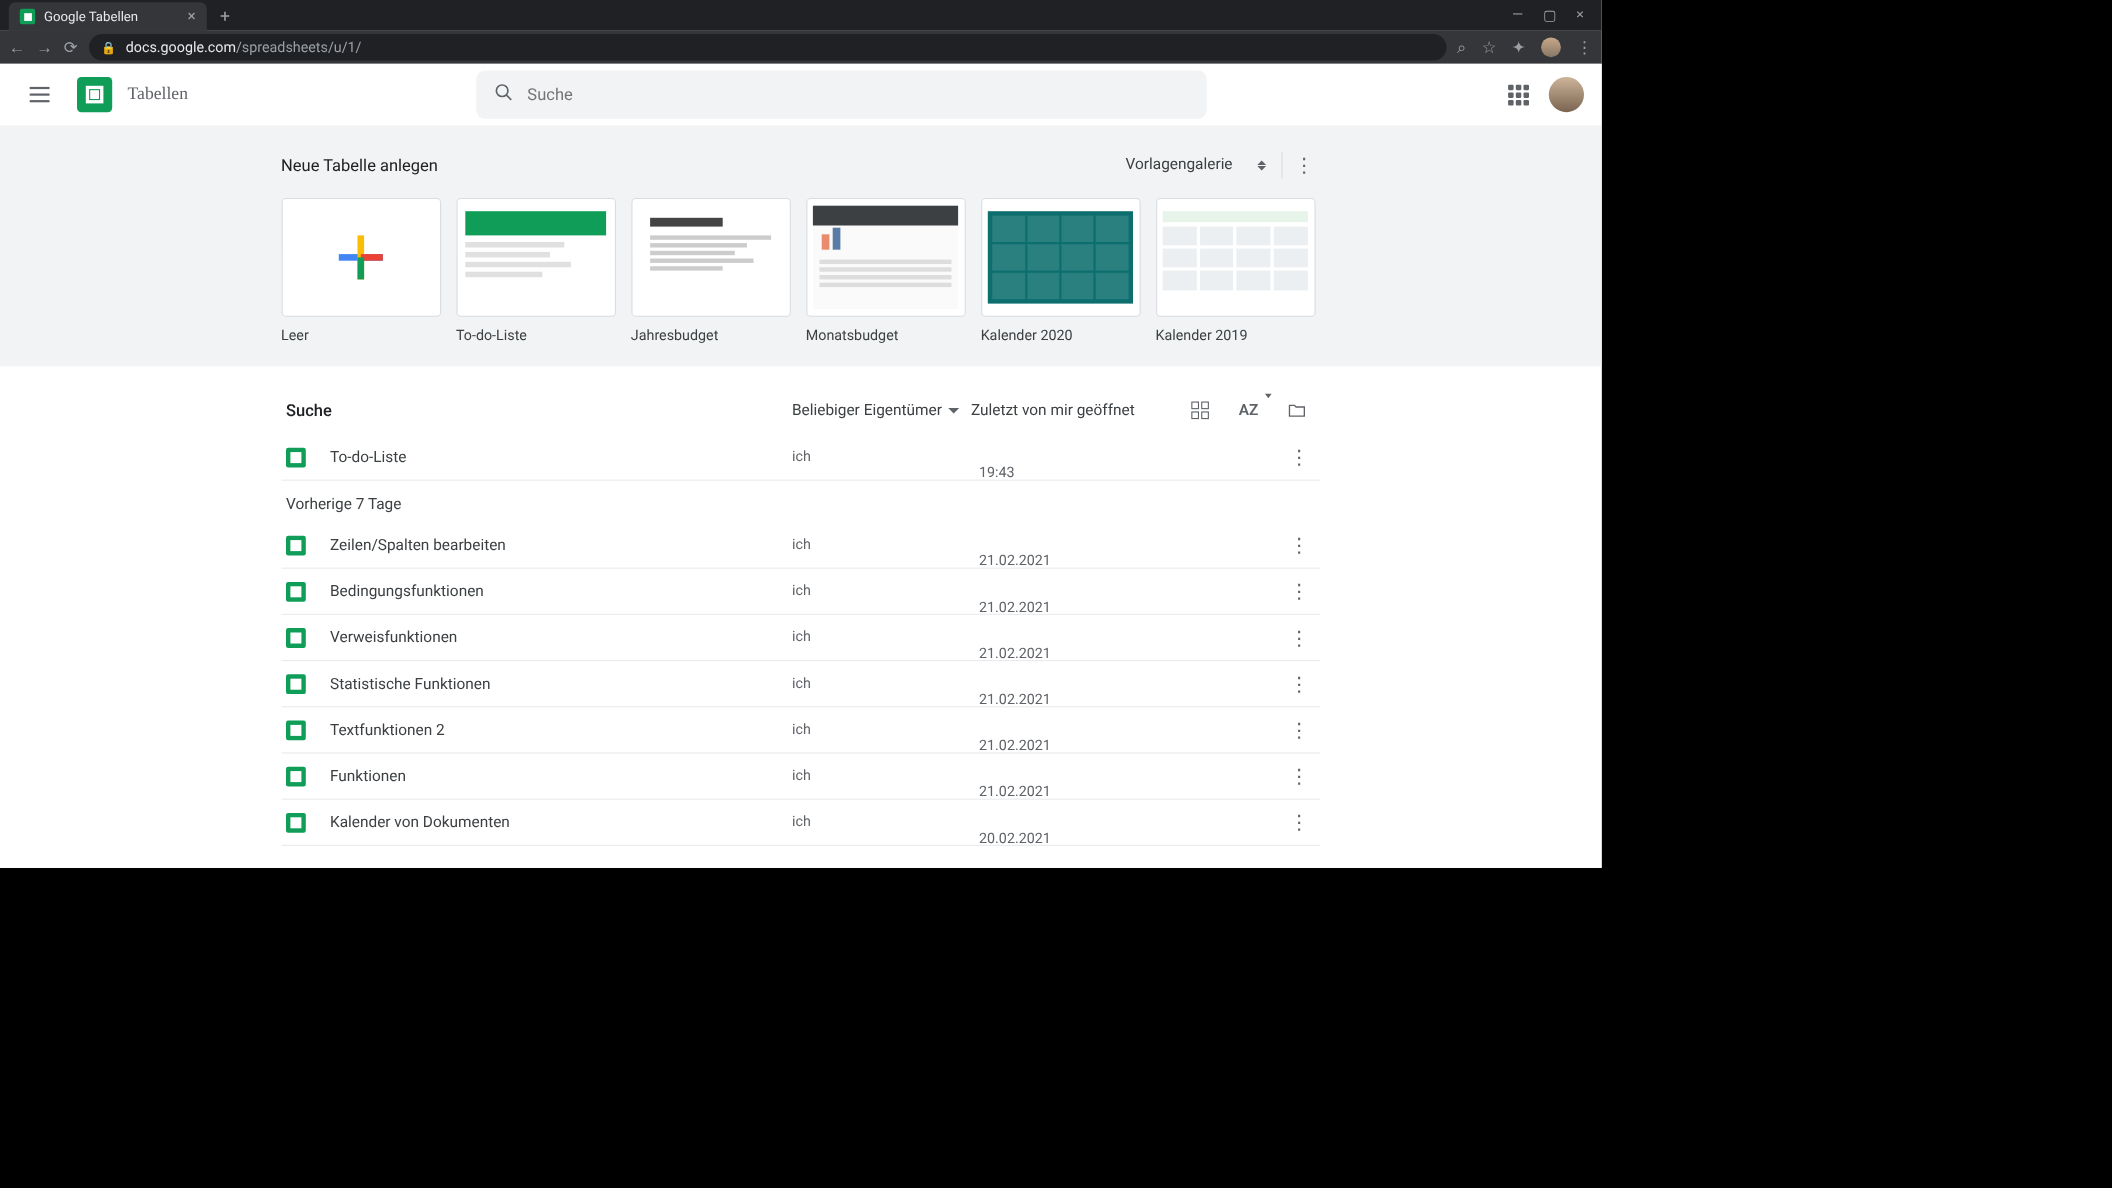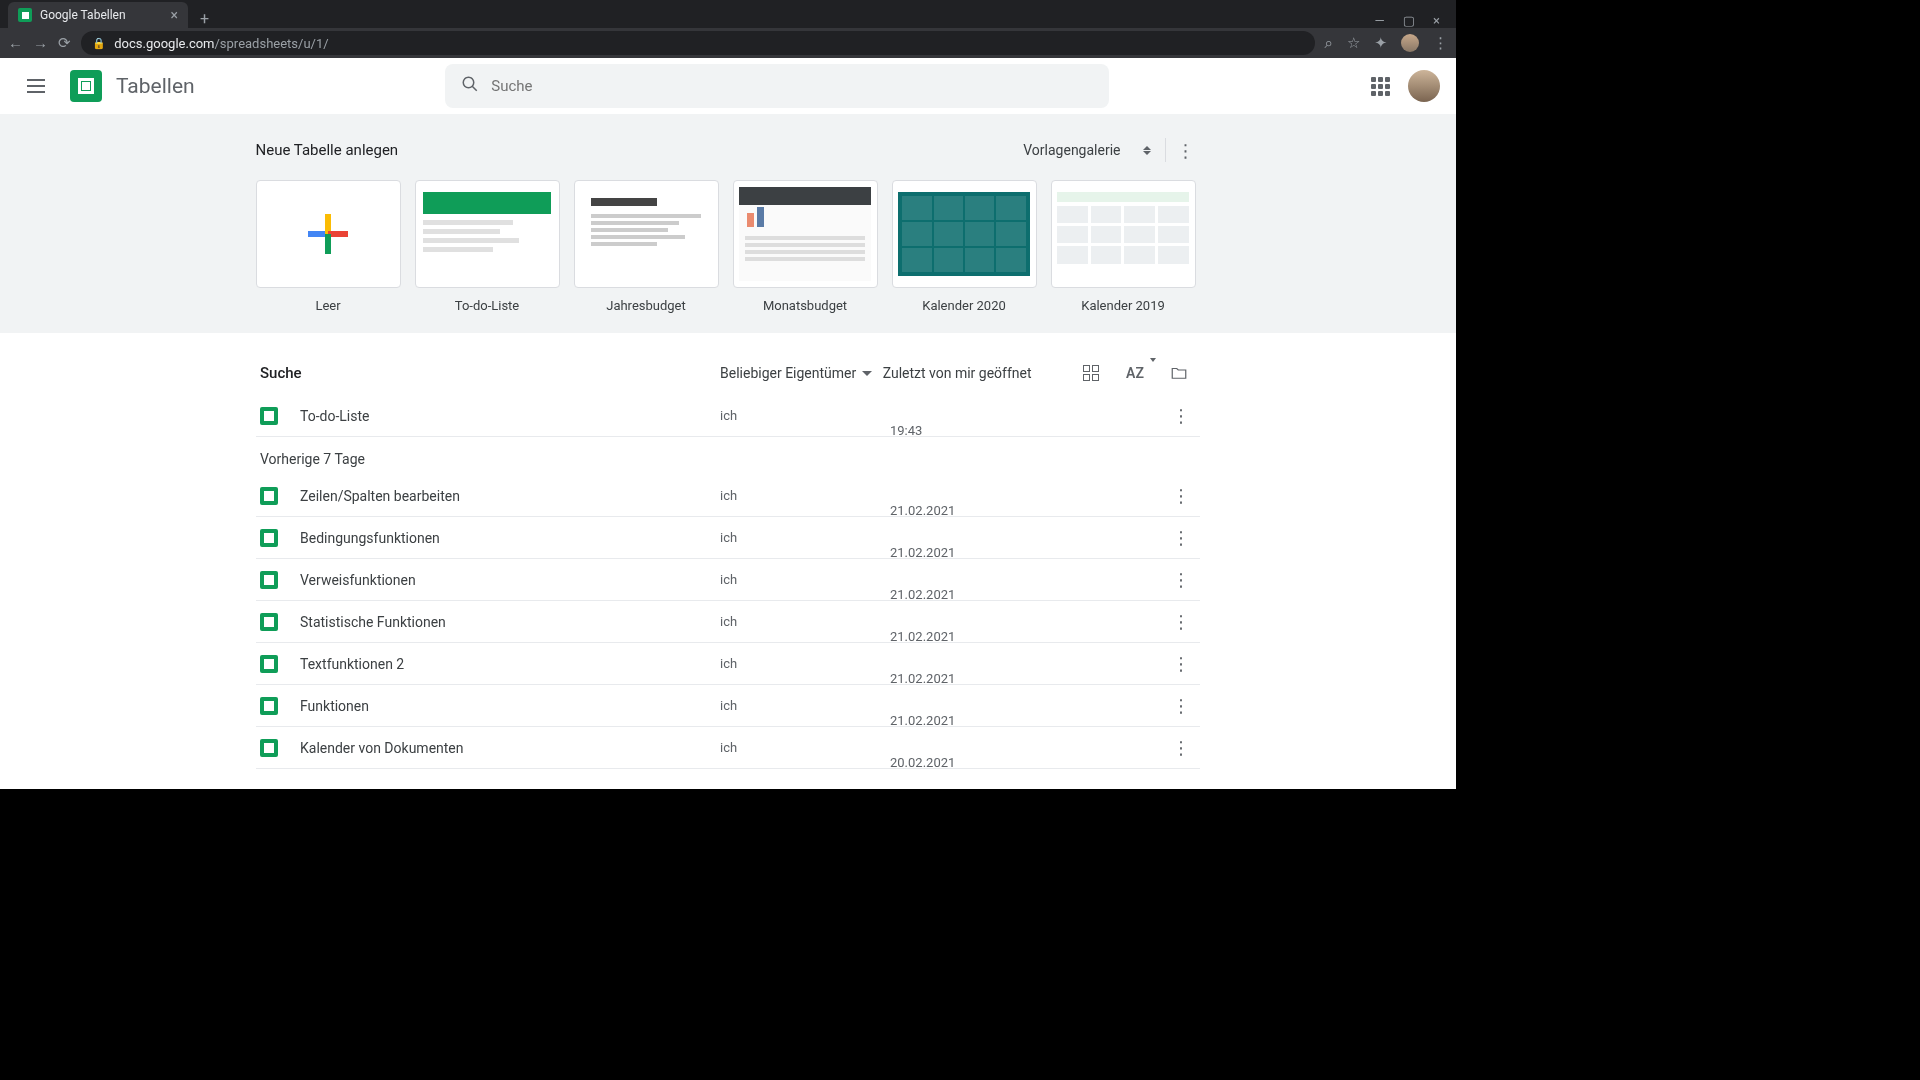--- a/index.html
+++ b/index.html
@@ -1,20 +1,20 @@
 <!DOCTYPE html>
 <html><head>
 <meta charset="utf-8">
 <style>
 * { margin: 0; padding: 0; box-sizing: border-box; font-family: 'Google Sans', Roboto, Arial, sans-serif; }
 body { width: 1920px; height: 1080px; background: #000; overflow: hidden; }
 
 
 .browser-chrome { position: relative; width: 1456px; height: 789px; margin: 0; background: #fff; }
-.tab-bar { height: 28px; background: #202124; display: flex; align-items: flex-end; padding: 0 8px; }
+.tab-bar { height: 28px; background: #202124; display: flex; align-items: center; padding: 0 8px; }
 .tab { display: flex; align-items: center; background: #35363a; height: 26px; padding: 0 10px; border-radius: 6px 6px 0 0; width: 180px; margin-top: 2px; }
 .tab-favicon { width: 14px; height: 14px; background: #0f9d58; border-radius: 2px; display:flex; align-items:center; justify-content:center;}
 .tab-favicon::after { content:''; width:7px; height:7px; background:#fff; }
 .tab-title { color: #e8eaed; font-size: 12px; margin-left: 8px; flex: 1; white-space: nowrap; overflow: hidden; }
 .tab-close { color: #9aa0a6; font-size: 14px; cursor: pointer; }
 .new-tab { color: #9aa0a6; font-size: 16px; margin-left: 12px; cursor: pointer; }
 .window-controls { margin-left: auto; display: flex; gap: 18px; color: #9aa0a6; padding-right: 8px;}
 .window-controls span { font-size: 13px; cursor:pointer;}
 
 .toolbar { height: 30px; background: #35363a; display: flex; align-items: center; padding: 0 8px; gap: 10px; }
@@ -27,21 +27,21 @@
 
 
 .page { position: absolute; top: 58px; left: 0; right: 0; bottom: 0; background: #fff; overflow: hidden; }
 .app-header { height: 56px; display: flex; align-items: center; padding: 0 16px; gap: 14px; background:#fff;}
 .menu-icon { width: 40px; height: 40px; display: flex; align-items: center; justify-content: center; cursor: pointer; }
 .menu-lines { display:flex; flex-direction:column; gap:4px;}
 .menu-lines span { display:block; width:18px; height:2px; background:#5f6368;}
 .logo { width: 32px; height: 32px; background: #0f9d58; border-radius: 4px; display:flex; align-items:center; justify-content:center;}
 .logo-inner { width:16px; height:16px; background: #fff; position:relative;}
 .logo-inner::before{content:'';position:absolute;left:3px;top:3px;right:3px;bottom:3px;border:1px solid #0f9d58;}
-.app-title { font-size: 21px; color: #5f6368; }
+.app-title { font-size: 16px; color: #5f6368; font-family: Liberation Serif, serif; }
 .search-wrap { flex:1; display:flex; justify-content:center;}
 .search-box { width: 664px; height: 44px; background: #f1f3f4; border-radius: 8px; display: flex; align-items: center; padding: 0 16px; gap: 12px; }
 .search-icon { color: #5f6368; }
 .search-input { border: none; background: transparent; outline: none; font-size: 15px; color: #3c4043; flex: 1; }
 .app-header-right { display:flex; gap:8px; align-items:center;}
 .apps-grid-icon { width:40px; height:40px; display:flex; align-items:center; justify-content:center; cursor:pointer;}
 .grid9 { display:grid; grid-template-columns:repeat(3,5px); grid-template-rows:repeat(3,5px); gap:2px;}
 .grid9 span { background:#5f6368; border-radius:1px;}
 .avatar { width:32px; height:32px; border-radius:50%; background:linear-gradient(#cdb59a,#7a6450); cursor:pointer;}
 
@@ -50,21 +50,21 @@
 .templates-inner { width: 944px; margin: 0 auto; }
 .templates-head { display:flex; align-items:center; height:40px;}
 .templates-title { font-size: 15px; color: #202124; flex:1;}
 .gallery-btn { display:flex; align-items:center; gap:22px; font-size:14px; color:#3c4043; cursor:pointer; padding:6px 8px;}
 .gallery-caret { display:flex; flex-direction:column; gap:1px;}
 .gallery-caret::before{content:'';border-left:4px solid transparent;border-right:4px solid transparent;border-bottom:4px solid #5f6368;}
 .gallery-caret::after{content:'';border-left:4px solid transparent;border-right:4px solid transparent;border-top:4px solid #5f6368;}
 .sep-v { width:1px; height:24px; background:#dadce0; margin:0 6px;}
 .more-v { width:28px; height:28px; display:flex; align-items:center; justify-content:center; cursor:pointer; font-size:18px; color:#5f6368;}
 
-.templates-row { display:flex; gap:14px; margin-top:10px;text-align:center;}
+.templates-row { display:flex; gap:14px; margin-top:10px;}
 .template-card { width:145px; cursor:pointer;}
 .template-thumb { width:145px; height:108px; background:#fff; border:1px solid #dadce0; border-radius:4px; display:flex; align-items:center; justify-content:center; overflow:hidden; position:relative;}
 .template-label { font-size:13px; color:#3c4043; margin-top:10px;}
 
 
 .plus-icon { position:relative; width:40px; height:40px;}
 .plus-v { position:absolute; left:17px; top:0; width:6px; height:40px; background:#fbbc04;}
 .plus-h { position:absolute; top:17px; left:0; height:6px; width:40px; background:#4285f4;}
 .plus-v2 { position:absolute; left:17px; top:20px; width:6px; height:20px; background:#0f9d58;}
 .plus-h2 { position:absolute; top:17px; left:20px; height:6px; width:20px; background:#ea4335;}

